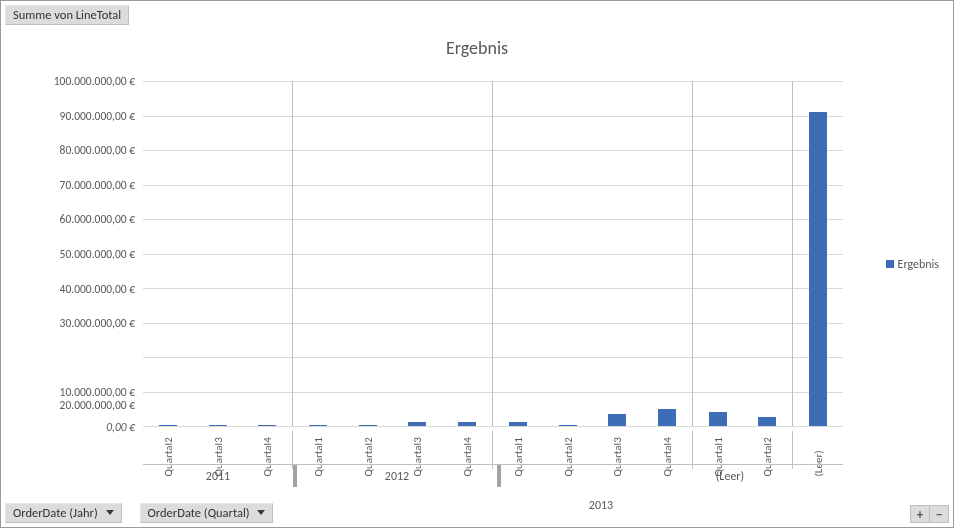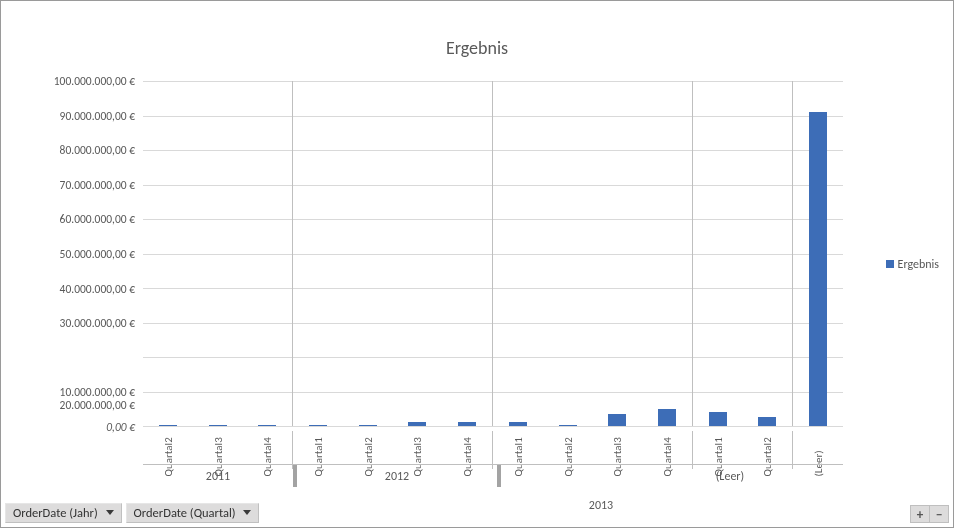--- a/index.html
+++ b/index.html
@@ -188,21 +188,21 @@
     background: #3d6db7;
     display: inline-block;
   }
 
   
   .bottombar {
     position: absolute;
     left: 4px;
     bottom: 4px;
     display: flex;
-    gap: 0;
+    gap: 14px;
   }
 
   
   .zoom {
     position: absolute;
     right: 4px;
     bottom: 4px;
     display: flex;
     gap: 0;
   }
@@ -219,20 +219,25 @@
     line-height: 1;
     cursor: pointer;
   }
   .zbtn + .zbtn { border-left: none; }
 </style>
 </head>
 <body>
 
 <div class="frame">
 
+  <div class="topbar">
+    <span class="field-btn">
+      <span>Summe von LineTotal</span>
+    </span>
+  </div>
 
   <div class="title">Ergebnis</div>
 
   <div class="chart-body">
     <div class="yaxis" id="yaxis">
         <div class="ytick" style="top: 100%; font-style: italic;">0,00 €</div>
         <div class="ytick" style="top: 90%;">10.000.000,00 €</div>
         <div class="ytick" style="top: 80%; margin-top: 47px;">20.000.000,00 €</div>
         <div class="ytick" style="top: 70%;">30.000.000,00 €</div>
         <div class="ytick" style="top: 60%;">40.000.000,00 €</div>

